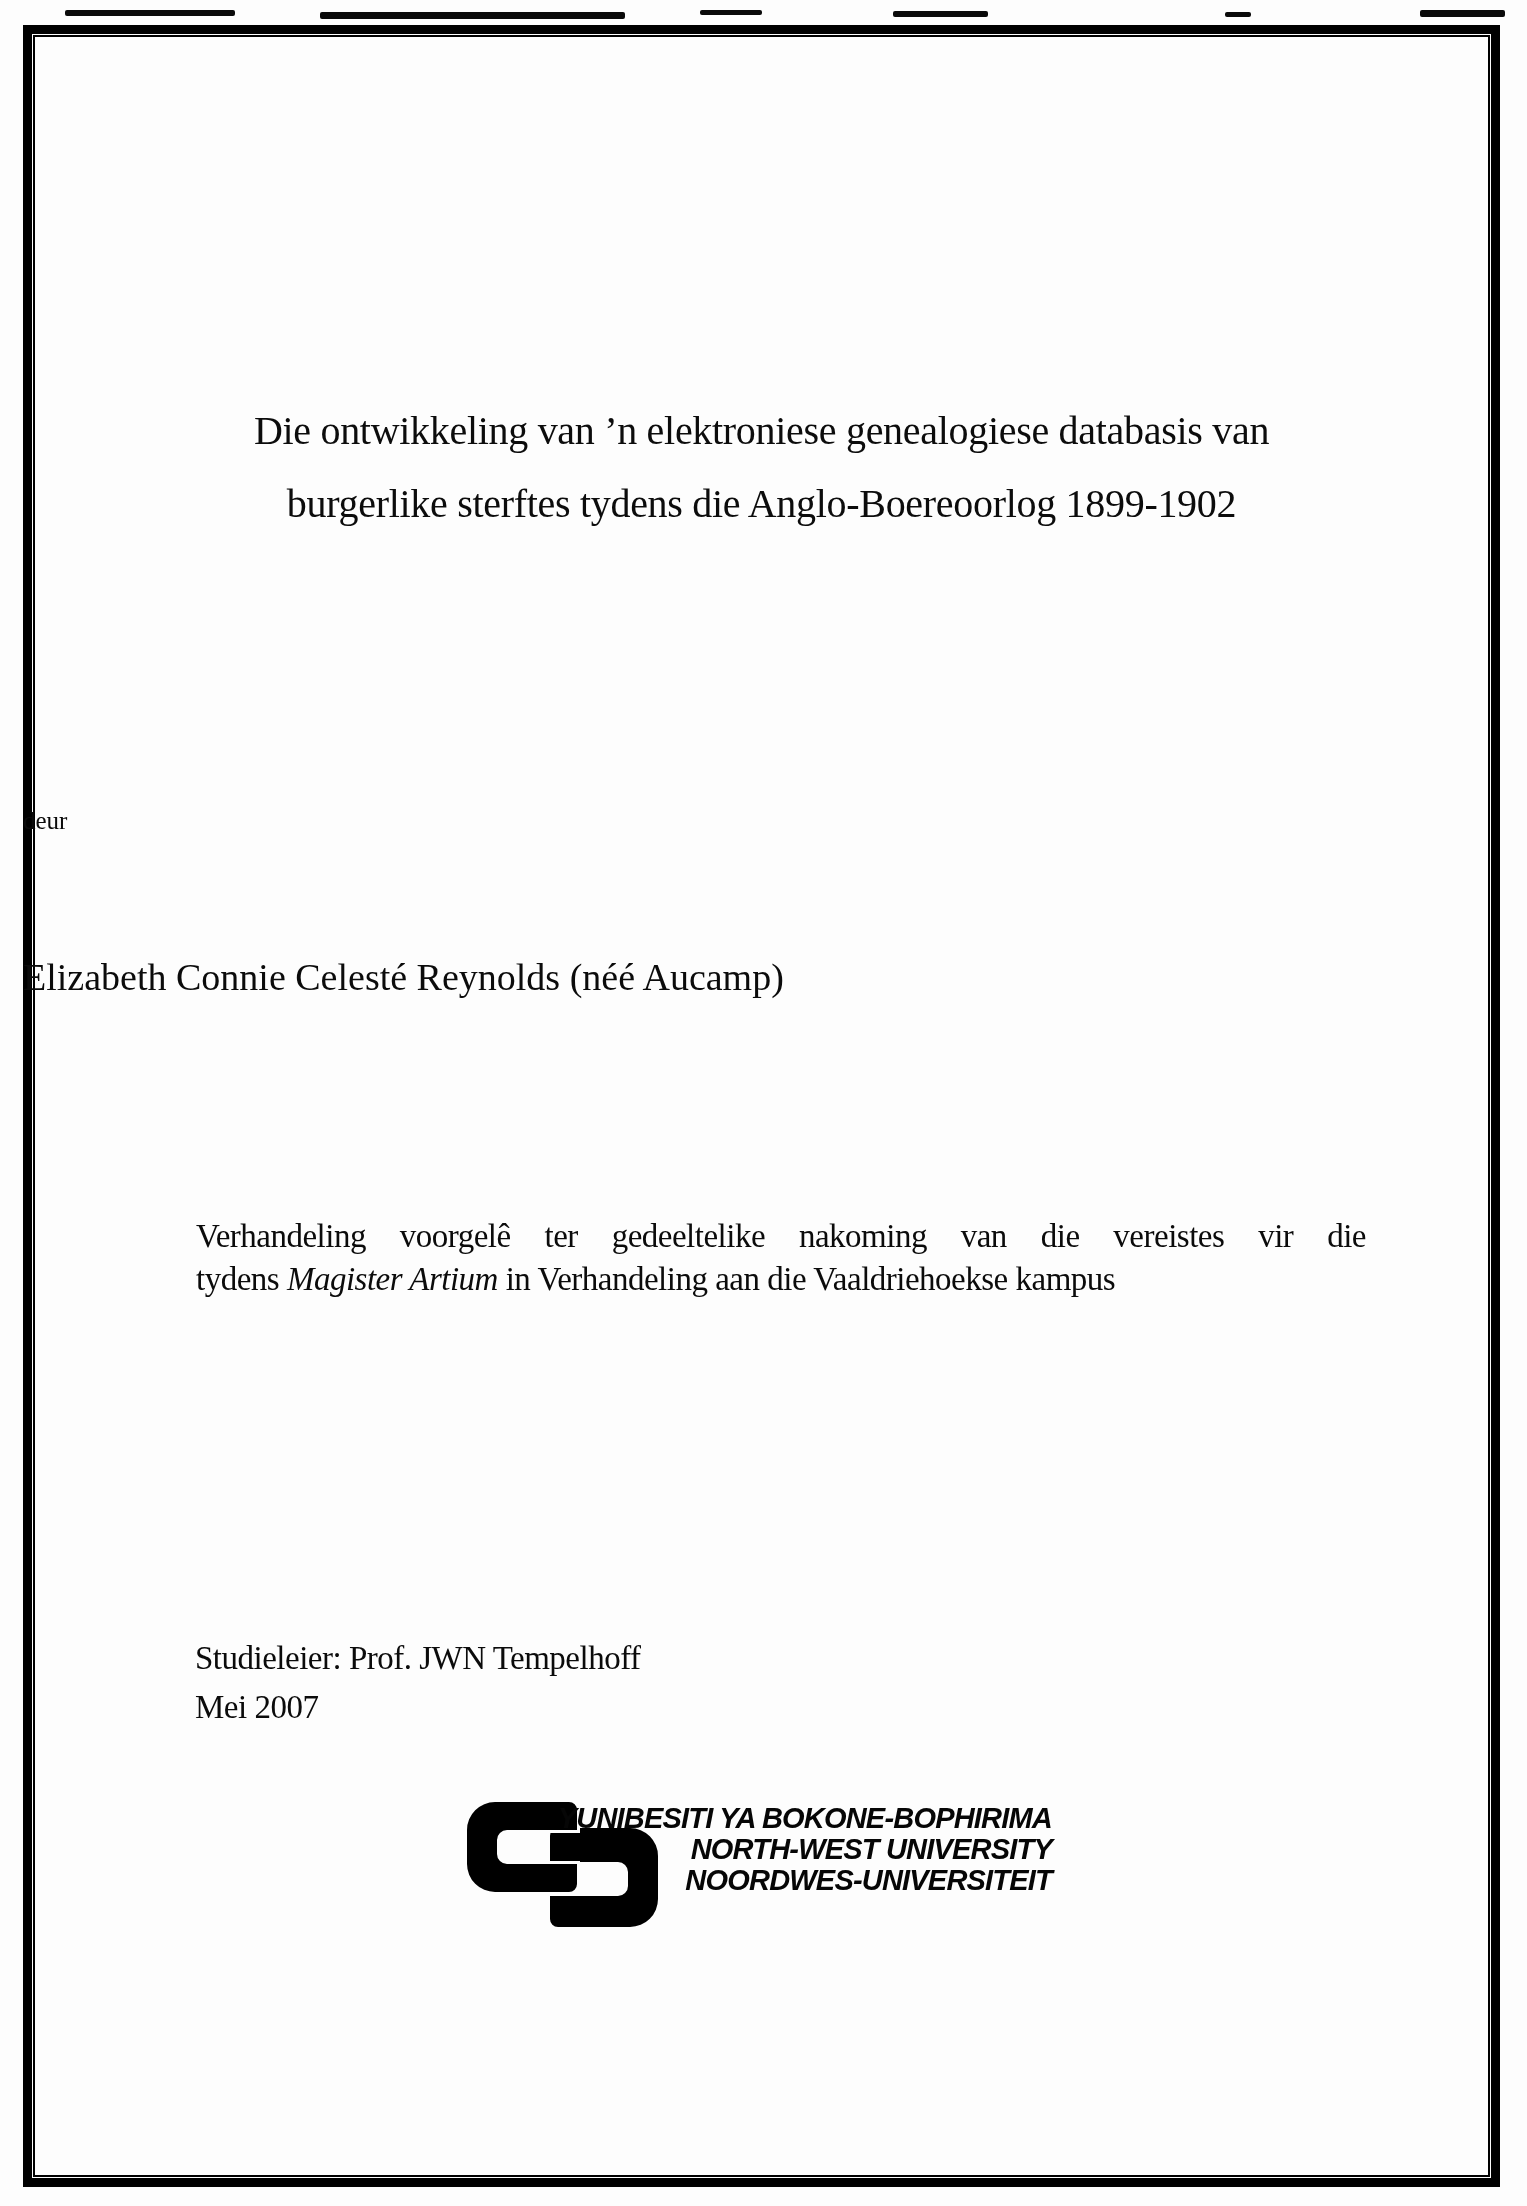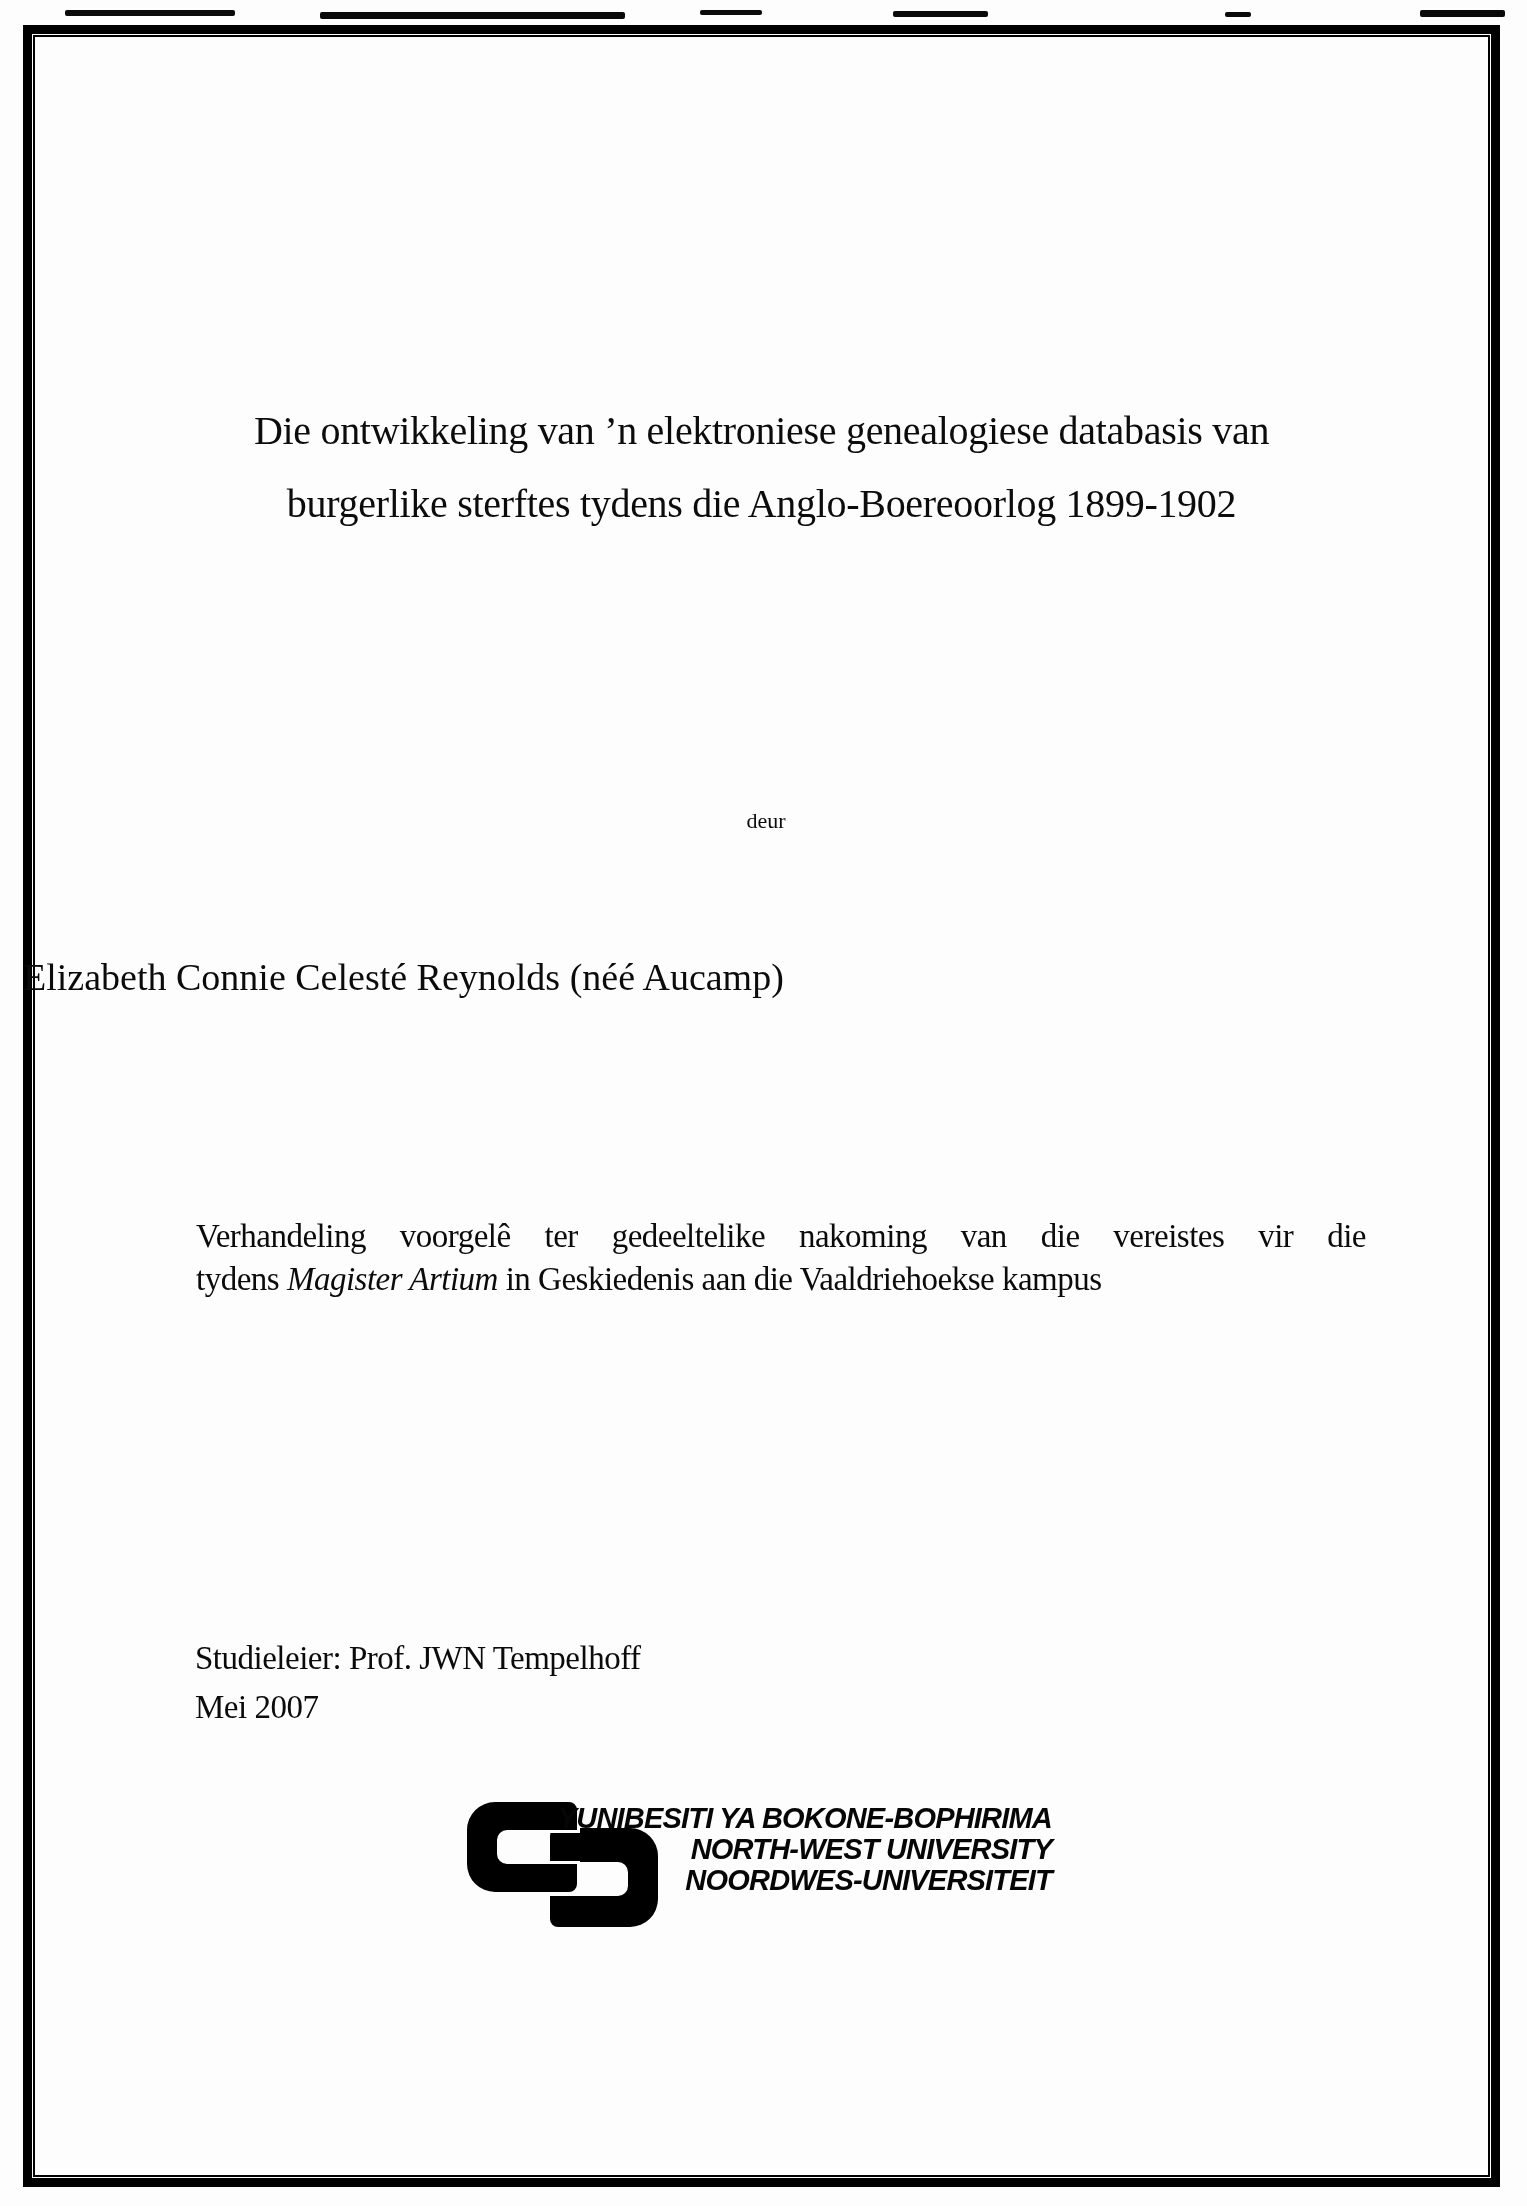--- a/index.html
+++ b/index.html
@@ -50,24 +50,23 @@
     font-weight: 400;
     letter-spacing: -0.3px;
     line-height: 73px;
     color: #0c0c0c;
   }
   .byline {
     position: absolute;
     left: 23px;
     right: 27px;
     top: 804px;
-    text-align: center;
-    font-size: 22px;
+    text-align: left;
+    font-size: 25px;
     line-height: 34px;
-    padding-left: 9px;
   }
   .author {
     position: absolute;
     left: 23px;
     right: 27px;
     top: 957px;
     text-align: left;
     font-size: 38px;
     line-height: 40px;
   }
@@ -146,21 +145,21 @@
     <div>Die ontwikkeling van ’n elektroniese genealogiese databasis van</div>
     <div>burgerlike sterftes tydens die Anglo-Boereoorlog 1899-1902</div>
   </h1>
 
   <div class="byline">deur</div>
 
   <div class="author">Elizabeth Connie Celesté Reynolds (néé Aucamp)</div>
 
   <div class="description">
     <div class="desc-line-justified">Verhandeling voorgelê ter gedeeltelike nakoming van die vereistes vir die</div>
-    <div><span>tydens </span><span class="italic">Magister Artium</span><span> in Geskiedenis aan die Vaaldriehoekse kampus</span></div>
+    <div><span>tydens </span><span class="italic">Magister Artium</span><span> in Verhandeling aan die Vaaldriehoekse kampus</span></div>
   </div>
 
   <div class="supervisor-block">
     <div>Studieleier: Prof. JWN Tempelhoff</div>
     <div>Mei 2007</div>
   </div>
 
   <div class="logo">
     <div class="logo-mark">
       <svg viewBox="0 0 191 125" width="191" height="125" xmlns="http://www.w3.org/2000/svg" aria-hidden="true">

